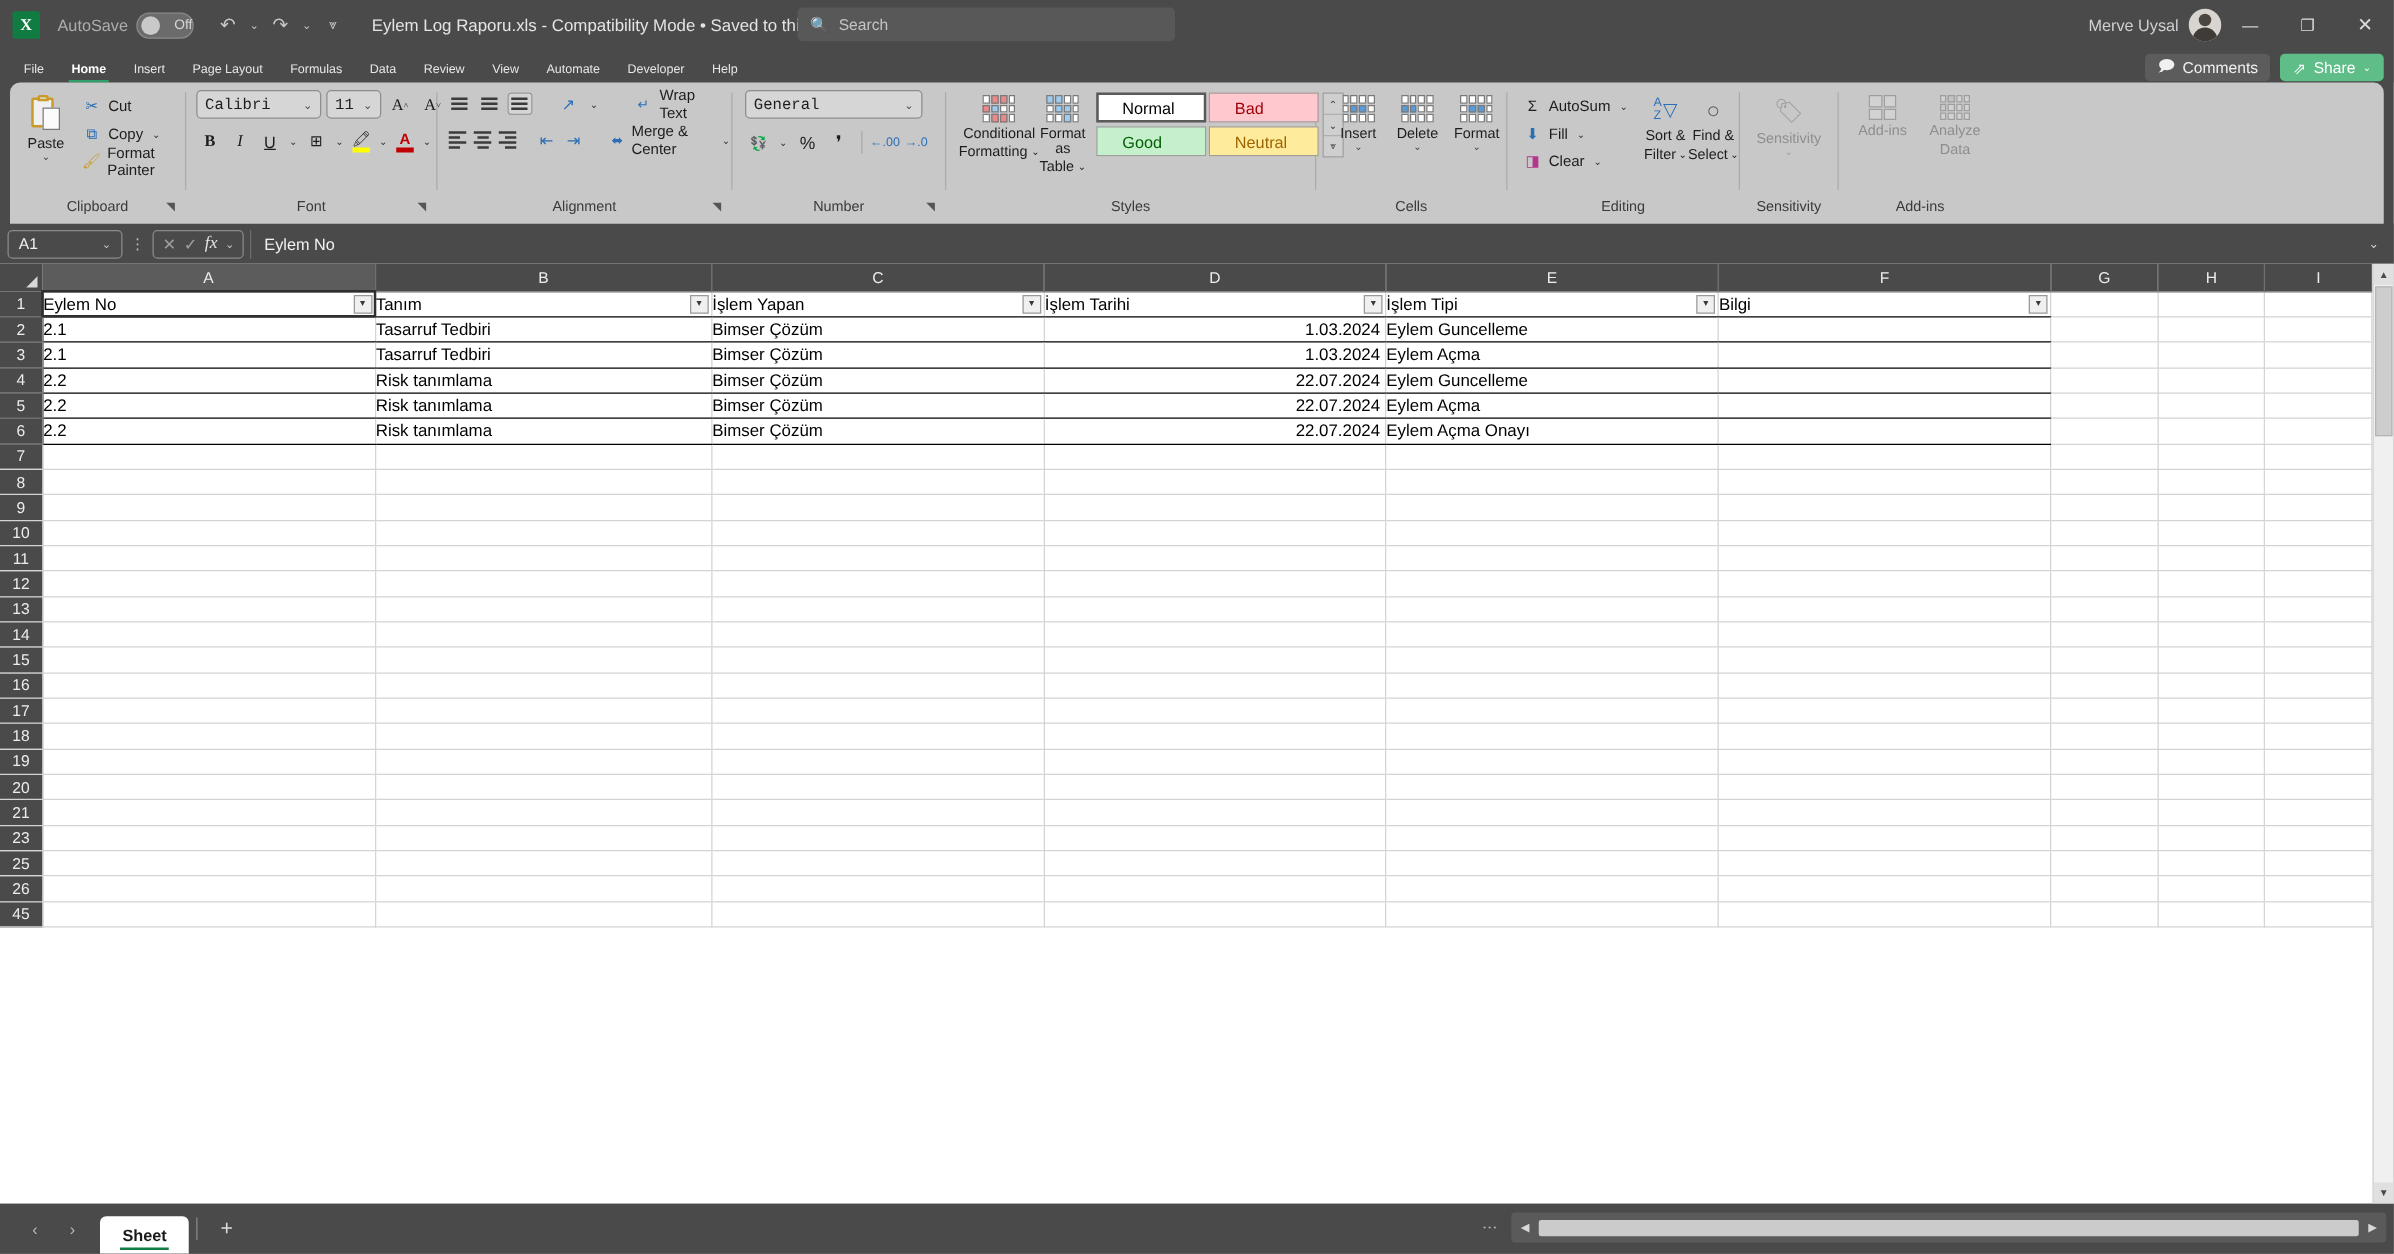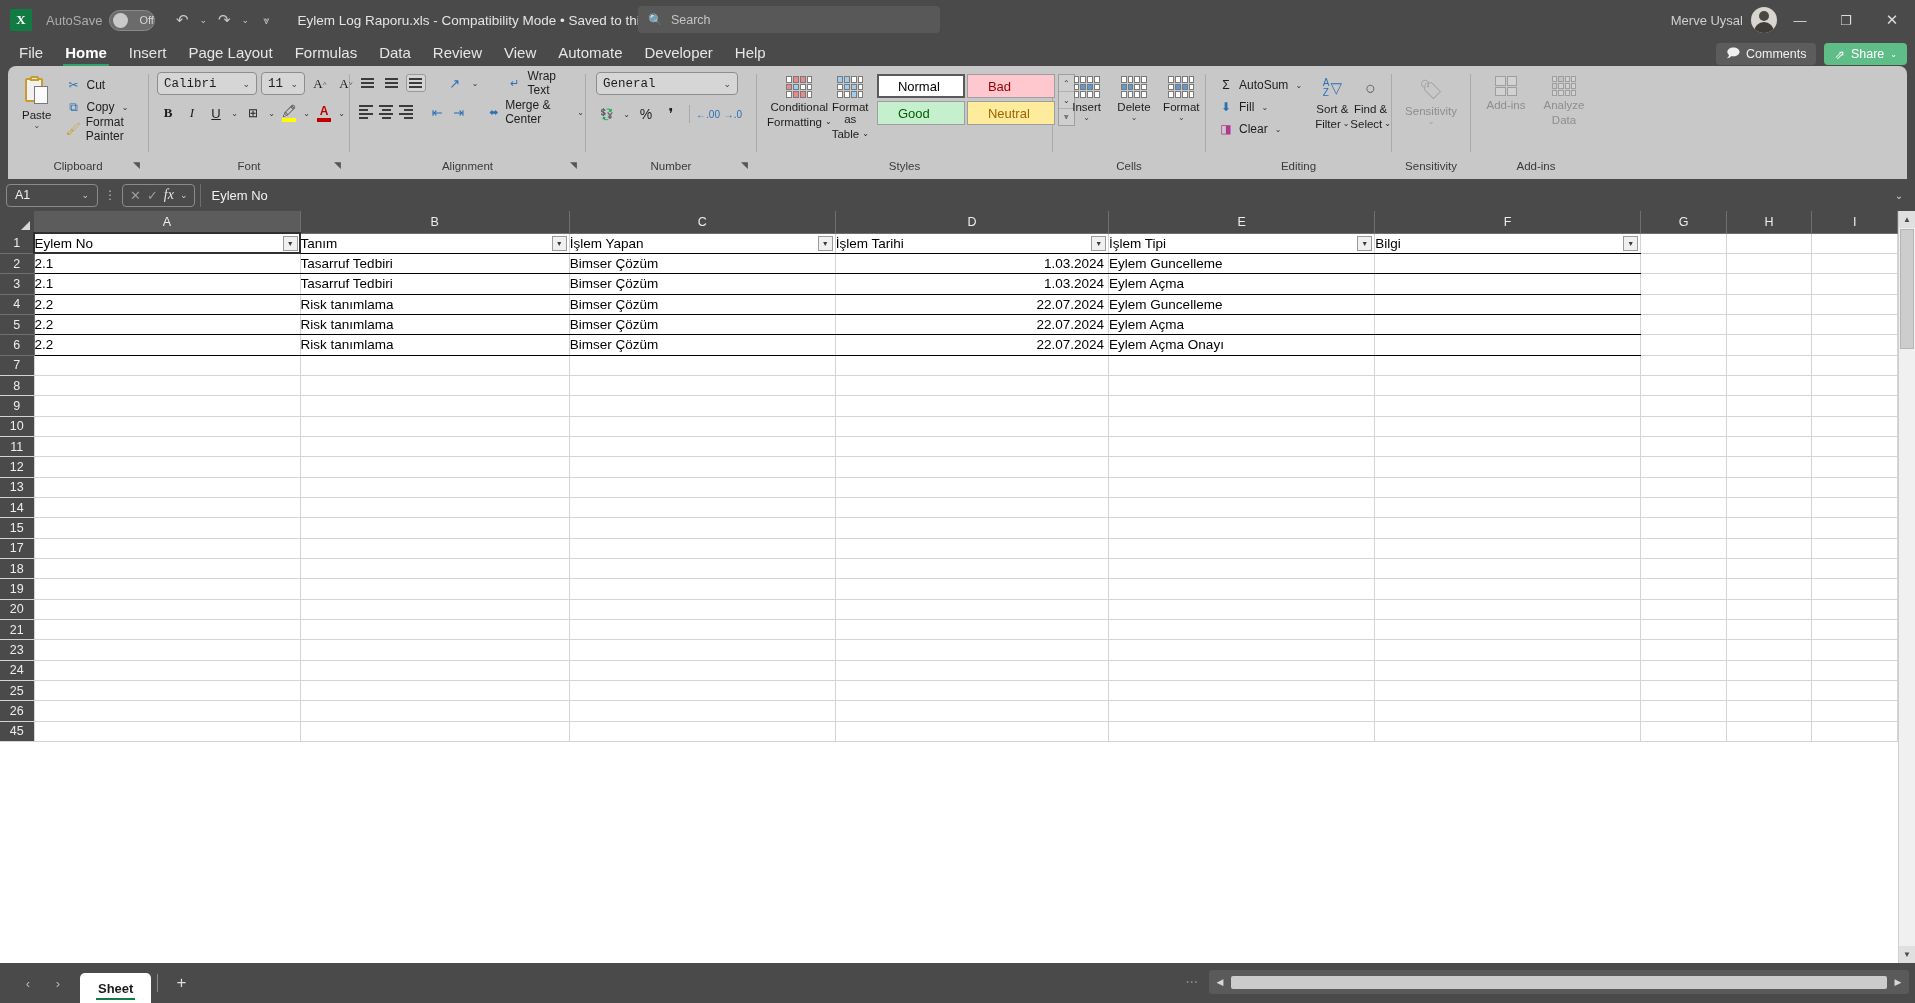--- a/index.html
+++ b/index.html
@@ -39,21 +39,21 @@
                     background:#4c4640; left:8px; top:4px; }
   .avatar::after { content:""; position:absolute; width:20px; height:12px; border-radius:10px 10px 0 0;
                    background:#3f3b36; left:3px; top:15px; }
   .wbtn { width:46px; height:40px; display:flex; align-items:center; justify-content:center;
           color:#dcdcdc; font-size:13px; }
   .wbtn.close { font-size:15px; }
 
   
   .ribbon-tabs { height:26px; background:#4a4a4a; display:flex; align-items:flex-end; padding-left:8px;
                  position:relative; flex:none; }
-  .rtab { font-size:15px; color:#e6e6e6; padding:0 11px 5px 11px; position:relative; }
+  .rtab { font-size:10px; color:#e6e6e6; padding:0 11px 5px 11px; position:relative; }
   .rtab.active { color:#ffffff; font-weight:bold; }
   .rtab.active::after { content:""; position:absolute; left:9px; right:9px; bottom:0; height:2.5px; background:#32a06a; }
   .tabs-right { position:absolute; right:8px; bottom:1px; display:flex; align-items:center; gap:8px; }
   .comments-btn { background:#5c5c5c; border-radius:4px; height:22px; padding:0 10px;
                   display:flex; align-items:center; gap:6px; font-size:12.5px; color:#f0f0f0; }
   .share-btn { background:#5fbd87; border-radius:4px; height:22px; padding:0 10px;
                display:flex; align-items:center; gap:6px; font-size:12.5px; color:#ffffff; }
 
   
   .ribbon { height:113px; background:#c8c8c8; border-radius:8px 8px 0 0; margin:0 8px;
@@ -887,20 +887,32 @@
               <td class="cell"></td>
               <td class="cell"></td>
               <td class="cell"></td>
               <td class="cell"></td>
               <td class="cell"></td>
               <td class="cell"></td>
               <td class="cell"></td>
               <td class="cell"></td>
             </tr>
             <tr class="empty-row">
+              <td class="rhead">16</td>
+              <td class="cell"></td>
+              <td class="cell"></td>
+              <td class="cell"></td>
+              <td class="cell"></td>
+              <td class="cell"></td>
+              <td class="cell"></td>
+              <td class="cell"></td>
+              <td class="cell"></td>
+              <td class="cell"></td>
+            </tr>
+            <tr class="empty-row">
               <td class="rhead">17</td>
               <td class="cell"></td>
               <td class="cell"></td>
               <td class="cell"></td>
               <td class="cell"></td>
               <td class="cell"></td>
               <td class="cell"></td>
               <td class="cell"></td>
               <td class="cell"></td>
               <td class="cell"></td>
@@ -948,32 +960,20 @@
               <td class="cell"></td>
               <td class="cell"></td>
               <td class="cell"></td>
               <td class="cell"></td>
               <td class="cell"></td>
               <td class="cell"></td>
               <td class="cell"></td>
             </tr>
             <tr class="empty-row">
               <td class="rhead">23</td>
-              <td class="cell"></td>
-              <td class="cell"></td>
-              <td class="cell"></td>
-              <td class="cell"></td>
-              <td class="cell"></td>
-              <td class="cell"></td>
-              <td class="cell"></td>
-              <td class="cell"></td>
-              <td class="cell"></td>
-            </tr>
-            <tr class="empty-row">
-              <td class="rhead">24</td>
               <td class="cell"></td>
               <td class="cell"></td>
               <td class="cell"></td>
               <td class="cell"></td>
               <td class="cell"></td>
               <td class="cell"></td>
               <td class="cell"></td>
               <td class="cell"></td>
               <td class="cell"></td>
             </tr>

